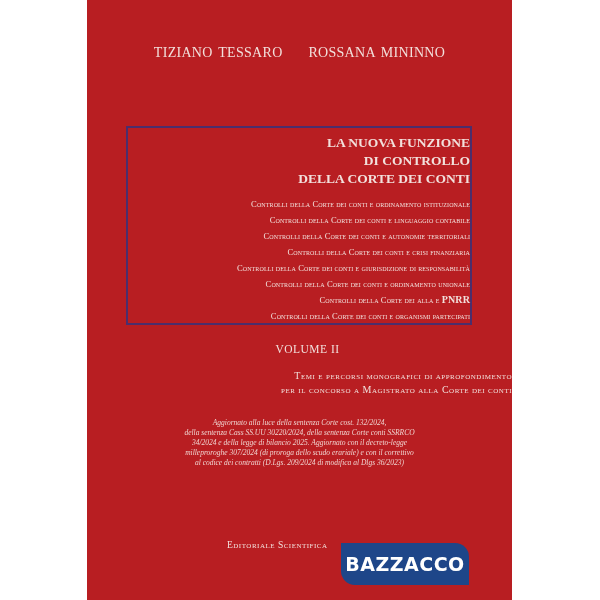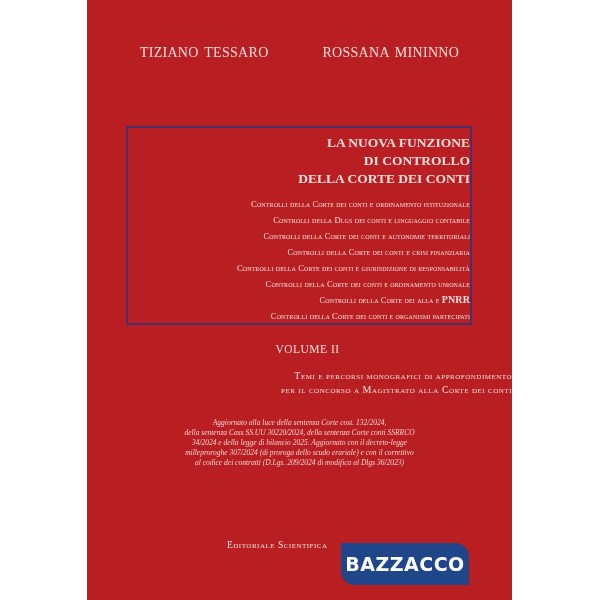--- a/index.html
+++ b/index.html
@@ -10,21 +10,21 @@
     .cover {
       position: absolute; left: 87px; top: 0; width: 425px; height: 600px;
       background: #b81e22;
       color: #f2e0dc;
     }
     .authors {
       position: absolute; top: 45px; left: 0; width: 100%;
       text-align: center; font-size: 14px; letter-spacing: 0.3px;
       word-spacing: 2px;
     }
-    .authors span { display: inline-block; margin: 0 24px; }
+    .authors span { display: inline-block; margin: 0 10px; }
     .title-box {
       position: absolute; left: 39px; top: 126px; width: 346px; height: 199px;
       border: 2px solid #4b2e6c; box-sizing: border-box;
       text-align: right;
     }
     .title-lines {
       margin-top: 6px; font-weight: bold; font-size: 13.5px; line-height: 18px;
     }
     .topics {
       margin-top: 8px; font-size: 8.6px; line-height: 16px; font-variant: small-caps;
@@ -71,21 +71,21 @@
   </div>
 
   <div class="title-box">
     <div class="title-lines">
       <div>LA NUOVA FUNZIONE</div>
       <div>DI CONTROLLO</div>
       <div>DELLA CORTE DEI CONTI</div>
     </div>
     <div class="topics">
       <div>Controlli della Corte dei conti e ordinamento istituzionale</div>
-      <div>Controlli della Dlgs dei conti e linguaggio contabile</div>
+      <div>Controlli della Corte dei conti e linguaggio contabile</div>
       <div>Controlli della Corte dei conti e autonomie territoriali</div>
       <div>Controlli della Corte dei conti e crisi finanziaria</div>
       <div>Controlli della Corte dei conti e giurisdizione di responsabilità</div>
       <div>Controlli della Corte dei conti e ordinamento unionale</div>
       <div><span>Controlli della Corte dei alla e </span><span class="pnrr">PNRR</span></div>
       <div>Controlli della Corte dei conti e organismi partecipati</div>
     </div>
   </div>
 
   <div class="volume">VOLUME II</div>

